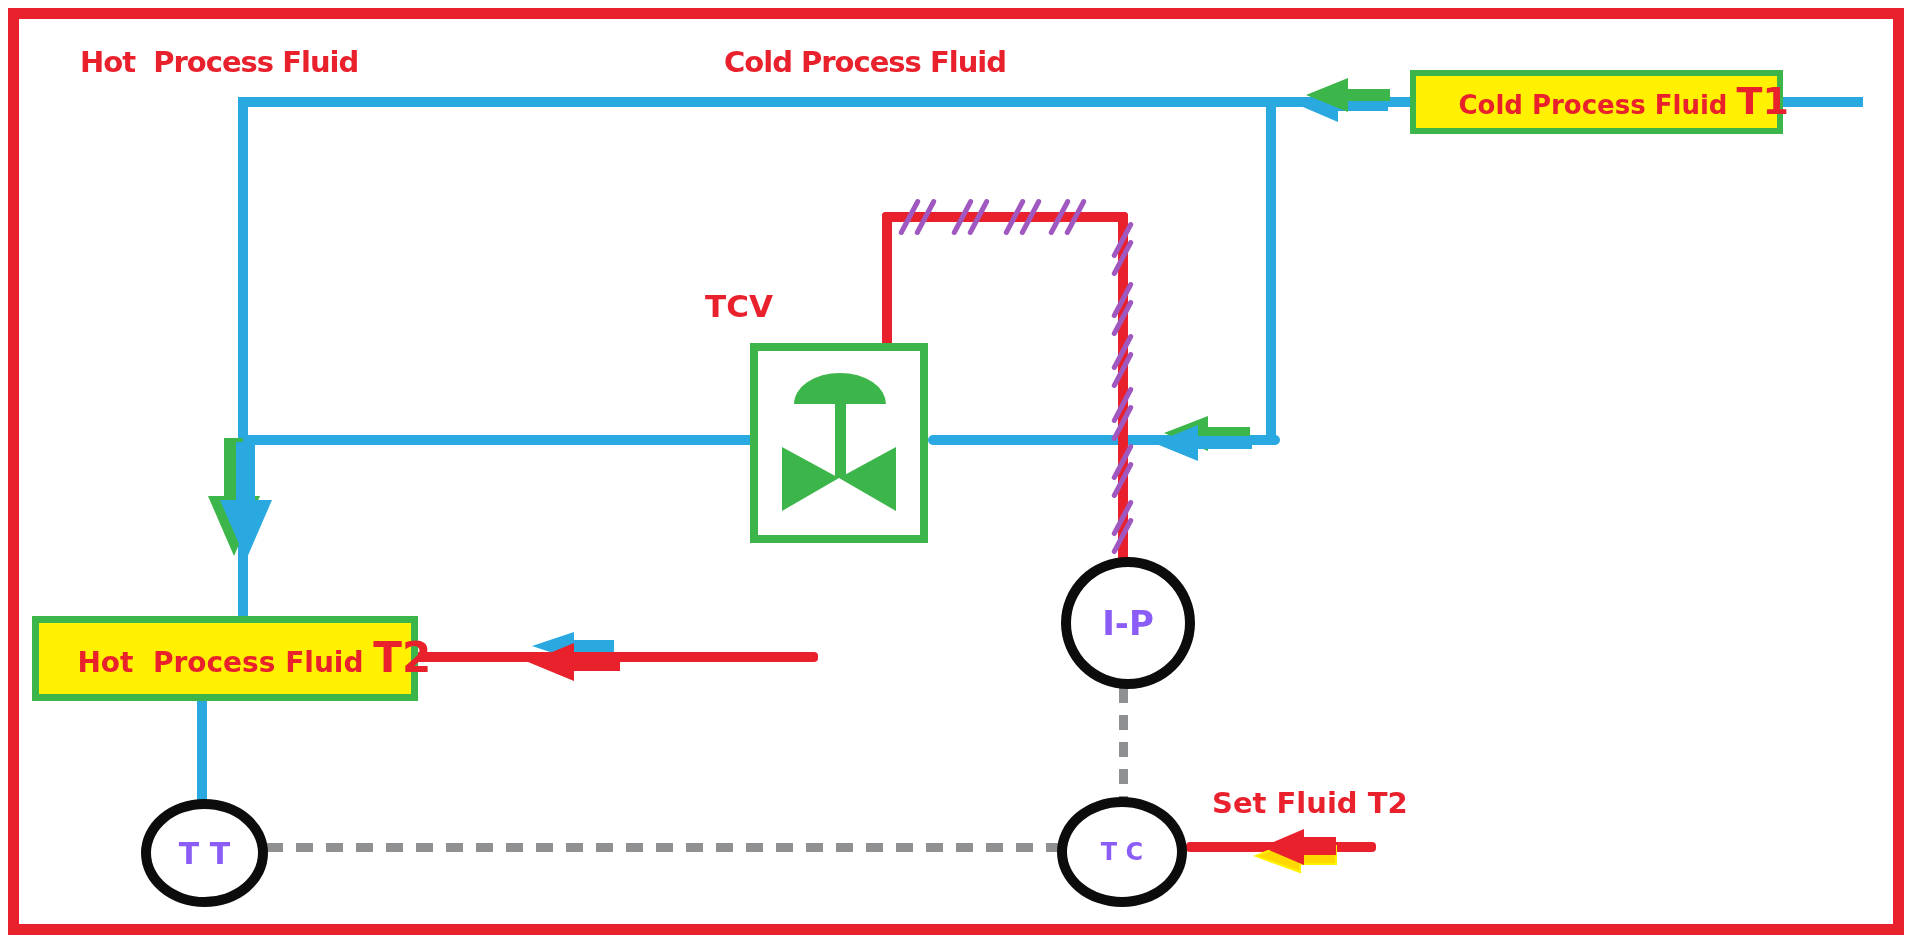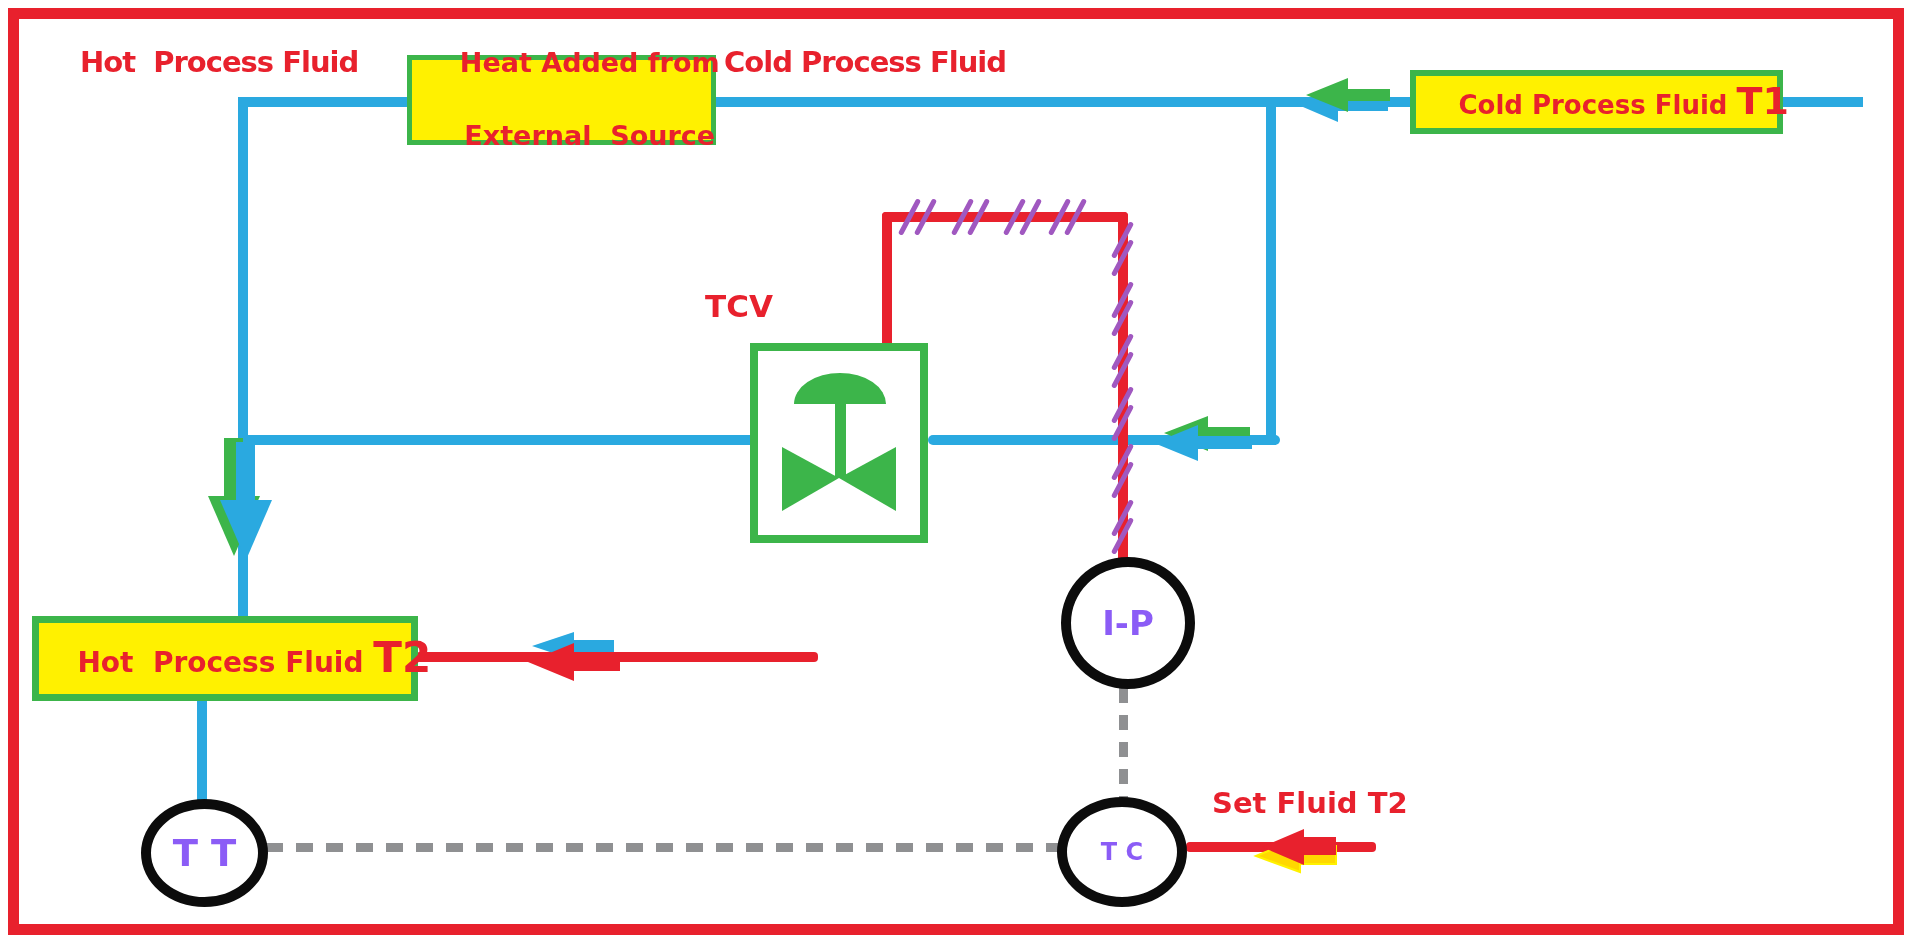--- a/index.html
+++ b/index.html
@@ -90,26 +90,20 @@
   </svg>
   <svg class="abs z8" style="left:522px;top:628px;" width="100" height="58" viewBox="0 0 100 58">
     <polygon points="10,18 52,4 52,12 92,12 92,24 52,24 52,32" fill="#2aa9e0"></polygon>
     <polygon points="6,34 52,15 52,25 98,25 98,43 52,43 52,53" fill="#e8212d"></polygon>
   </svg>
   <svg class="abs z8" style="left:1248px;top:816px;" width="92" height="58" viewBox="0 0 92 58">
     <polygon points="8,40 52,22 52,30 88,30 88,48 52,48 52,56" fill="#ffd800" stroke="#fff100" stroke-width="2"></polygon>
     <polygon points="14,31 56,13 56,21 88,21 88,39 56,39 56,49" fill="#e8212d"></polygon>
   </svg>
 
-  <div class="abs ybox" style="left:407px;top:55px;width:309px;height:90px;border-width:5px;">
-    <div class="txt" style="font-size:27px;">
-      <span>Heat Added from</span><br>
-      <span>External  Source</span>
-    </div>
-  </div>
 
   <div class="abs ybox" style="left:1410px;top:70px;width:373px;height:64px;">
     <div class="txt" style="font-size:26px;">
       <span>Cold Process Fluid </span><span class="tag" style="font-size:38px;">T1</span>
     </div>
   </div>
 
   <div class="abs ybox" style="left:32px;top:616px;width:386px;height:85px;border-width:7px;">
     <div class="txt" style="font-size:28px;">
       <span>Hot  Process Fluid </span><span class="tag" style="font-size:42px;">T2</span>
@@ -122,21 +116,21 @@
       <rect x="77" y="53" width="11" height="74" fill="#3cb54a"></rect>
       <polygon points="24,96 24,160 81,127" fill="#3cb54a"></polygon>
       <polygon points="138,96 138,160 81,127" fill="#3cb54a"></polygon>
     </svg>
   </div>
 
   <div class="abs circle" style="left:1061px;top:557px;width:134px;height:132px;">
     <span class="txt" style="font-size:34px;">I-P</span>
   </div>
   <div class="abs circle" style="left:141px;top:799px;width:127px;height:108px;">
-    <span class="txt" style="font-size:37px;">T T</span>
+    <span class="txt" style="font-size:30px;">T T</span>
   </div>
   <div class="abs circle" style="left:1057px;top:797px;width:130px;height:110px;">
     <span class="txt" style="font-size:24px;">T C</span>
   </div>
 
   <div class="abs lbl" style="left:80px;top:45px;font-size:29px;letter-spacing:-1px;">Hot  Process Fluid</div>
   <div class="abs lbl" style="left:724px;top:45px;font-size:29px;letter-spacing:-1px;">Cold Process Fluid</div>
   <div class="abs lbl" style="left:705px;top:288px;font-size:31px;">TCV</div>
   <div class="abs lbl" style="left:1212px;top:786px;font-size:29px;">Set Fluid T2</div>
 

